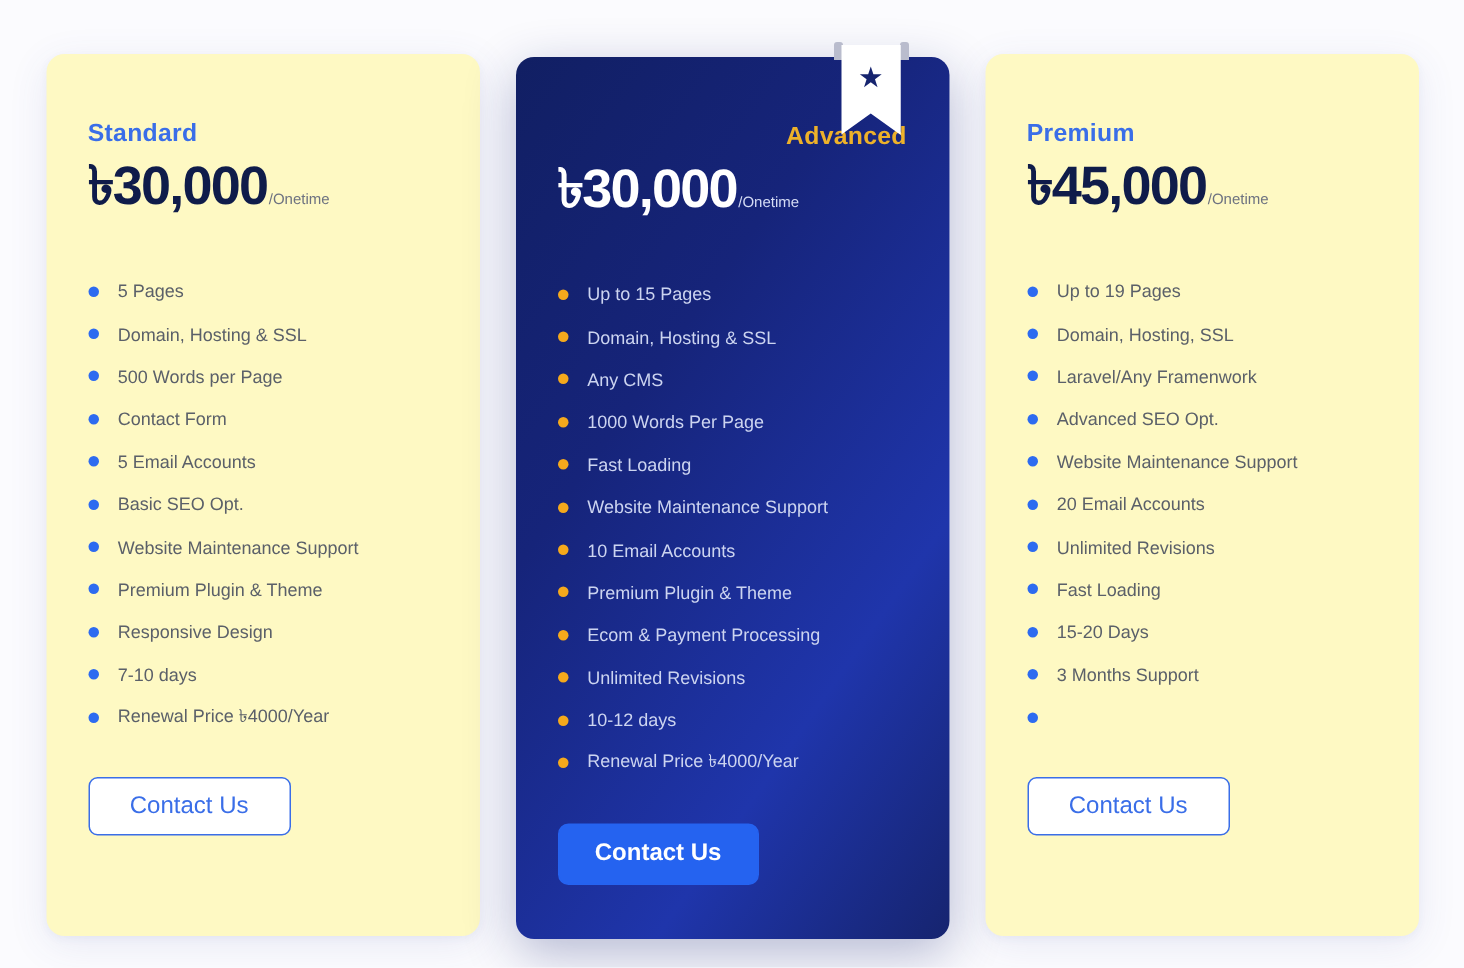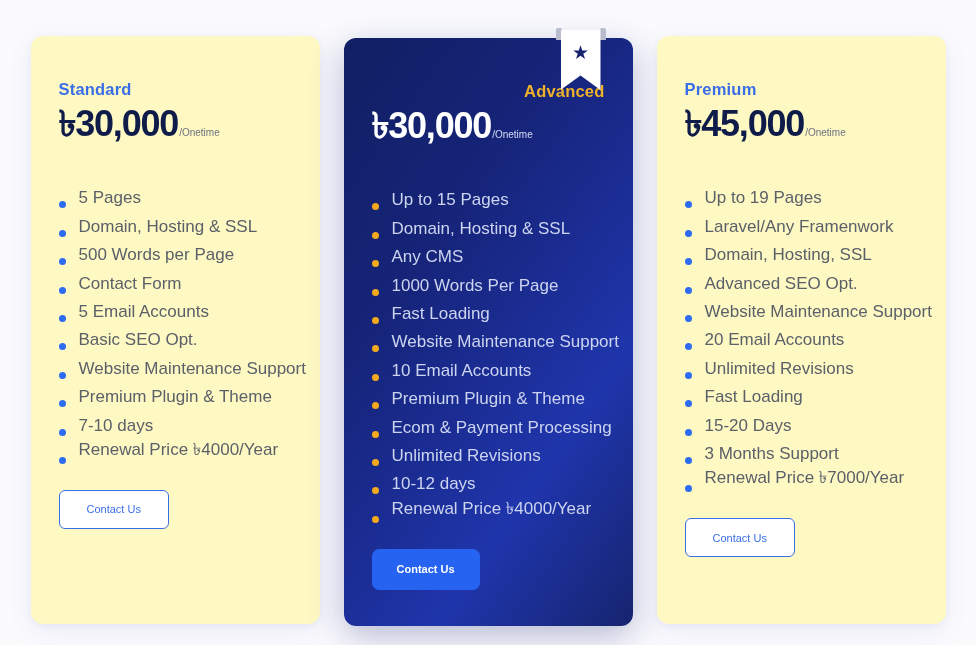--- a/index.html
+++ b/index.html
@@ -120,23 +120,23 @@
   }
   .card--plain .price-amount  { color: #0f1c4a; }
   .card--plain .price-period  { color: #6d7280; }
   .card--featured .price-amount { color: #ffffff; }
   .card--featured .price-period { color: #d5dcf5; }
 
   
   .features { list-style: none; }
   .feature {
     display: flex;
-    align-items: flex-end;
+    align-items: center;
     height: 28.4px;
-    font-size: 17px;
+    font-size: 12px;
     white-space: nowrap;
   }
   .card--plain .feature    { color: #5b6069; }
   .card--featured .feature { color: #ccd4f0; }
 
   .bullet {
     flex: 0 0 auto;
     width: 7px;
     height: 7px;
     border-radius: 50%;
@@ -147,21 +147,21 @@
 
   
   .cta-wrap { margin-top: 26px; }
 
   .cta {
     display: inline-flex;
     align-items: center;
     justify-content: center;
     height: 39px;
     padding: 0 27px;
-    font-size: 11px;
+    font-size: 16px;
     font-family: "Liberation Sans", sans-serif;
     border-radius: 6px;
     cursor: pointer;
   }
   .cta--outline {
     background: #ffffff;
     border: 1px solid #3a6ee8;
     color: #3a6ee8;
   }
   .cta--solid {
@@ -213,20 +213,24 @@
       <li class="feature">
           <span class="bullet bullet--blue"></span>
           <span>Website Maintenance Support</span>
         </li>
       <li class="feature">
           <span class="bullet bullet--blue"></span>
           <span>Premium Plugin &amp; Theme</span>
         </li>
       <li class="feature">
           <span class="bullet bullet--blue"></span>
+          <span>Responsive Design</span>
+        </li>
+      <li class="feature">
+          <span class="bullet bullet--blue"></span>
           <span>7-10 days</span>
         </li>
       <li class="feature">
           <span class="bullet bullet--blue"></span>
           <span>Renewal Price ৳4000/Year</span>
         </li>
     </ul>
     <div class="cta-wrap">
       <button class="cta cta--outline">Contact Us</button>
     </div>
@@ -308,28 +312,28 @@
       <span class="price-amount">৳45,000</span>
       <span class="price-period">/Onetime</span>
     </div>
     <ul class="features">
       <li class="feature">
           <span class="bullet bullet--blue"></span>
           <span>Up to 19 Pages</span>
         </li>
       <li class="feature">
           <span class="bullet bullet--blue"></span>
+          <span>Domain, Hosting, SSL</span>
+        </li>
+      <li class="feature">
+          <span class="bullet bullet--blue"></span>
           <span>Laravel/Any Framenwork</span>
         </li>
       <li class="feature">
           <span class="bullet bullet--blue"></span>
-          <span>Domain, Hosting, SSL</span>
-        </li>
-      <li class="feature">
-          <span class="bullet bullet--blue"></span>
           <span>Advanced SEO Opt.</span>
         </li>
       <li class="feature">
           <span class="bullet bullet--blue"></span>
           <span>Website Maintenance Support</span>
         </li>
       <li class="feature">
           <span class="bullet bullet--blue"></span>
           <span>20 Email Accounts</span>
         </li>
@@ -344,21 +348,20 @@
       <li class="feature">
           <span class="bullet bullet--blue"></span>
           <span>15-20 Days</span>
         </li>
       <li class="feature">
           <span class="bullet bullet--blue"></span>
           <span>3 Months Support</span>
         </li>
       <li class="feature">
           <span class="bullet bullet--blue"></span>
-          <span>Renewal Price ৳7000/Year</span>
         </li>
     </ul>
     <div class="cta-wrap">
       <button class="cta cta--outline">Contact Us</button>
     </div>
   </div>
 
 </div>
 
 </body></html>

